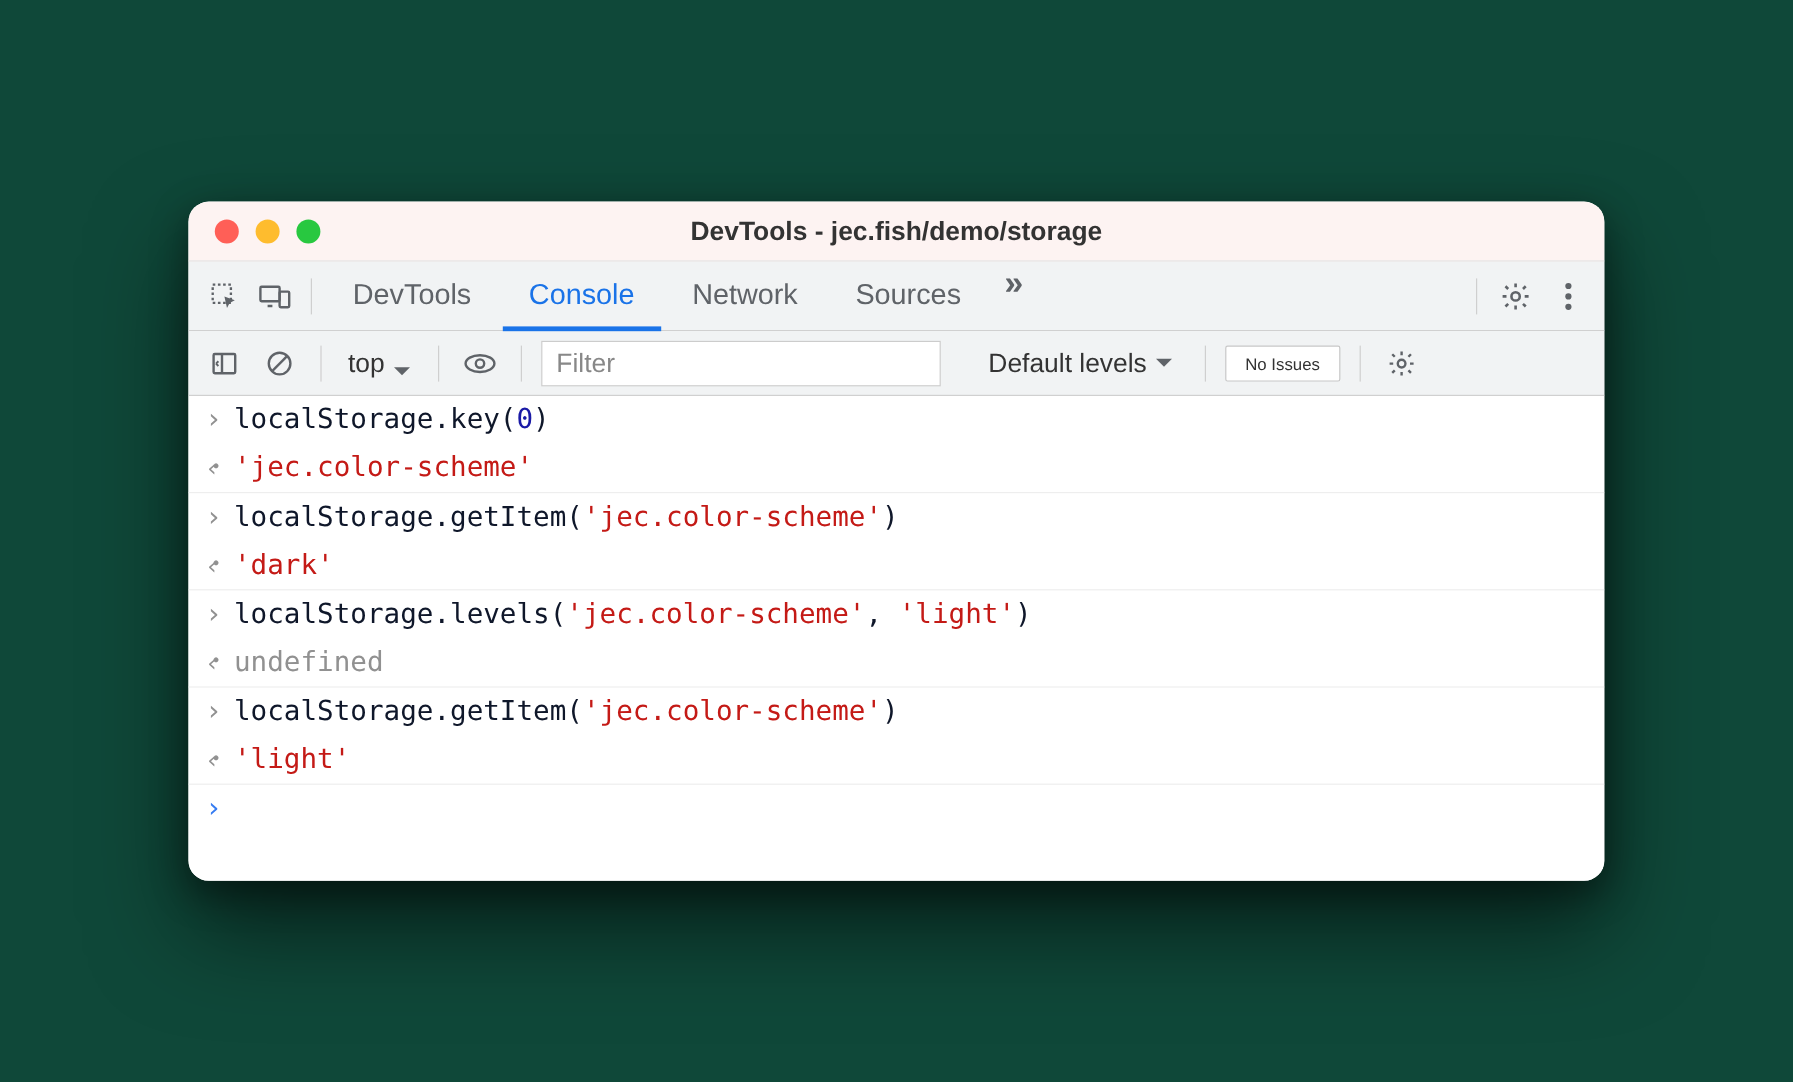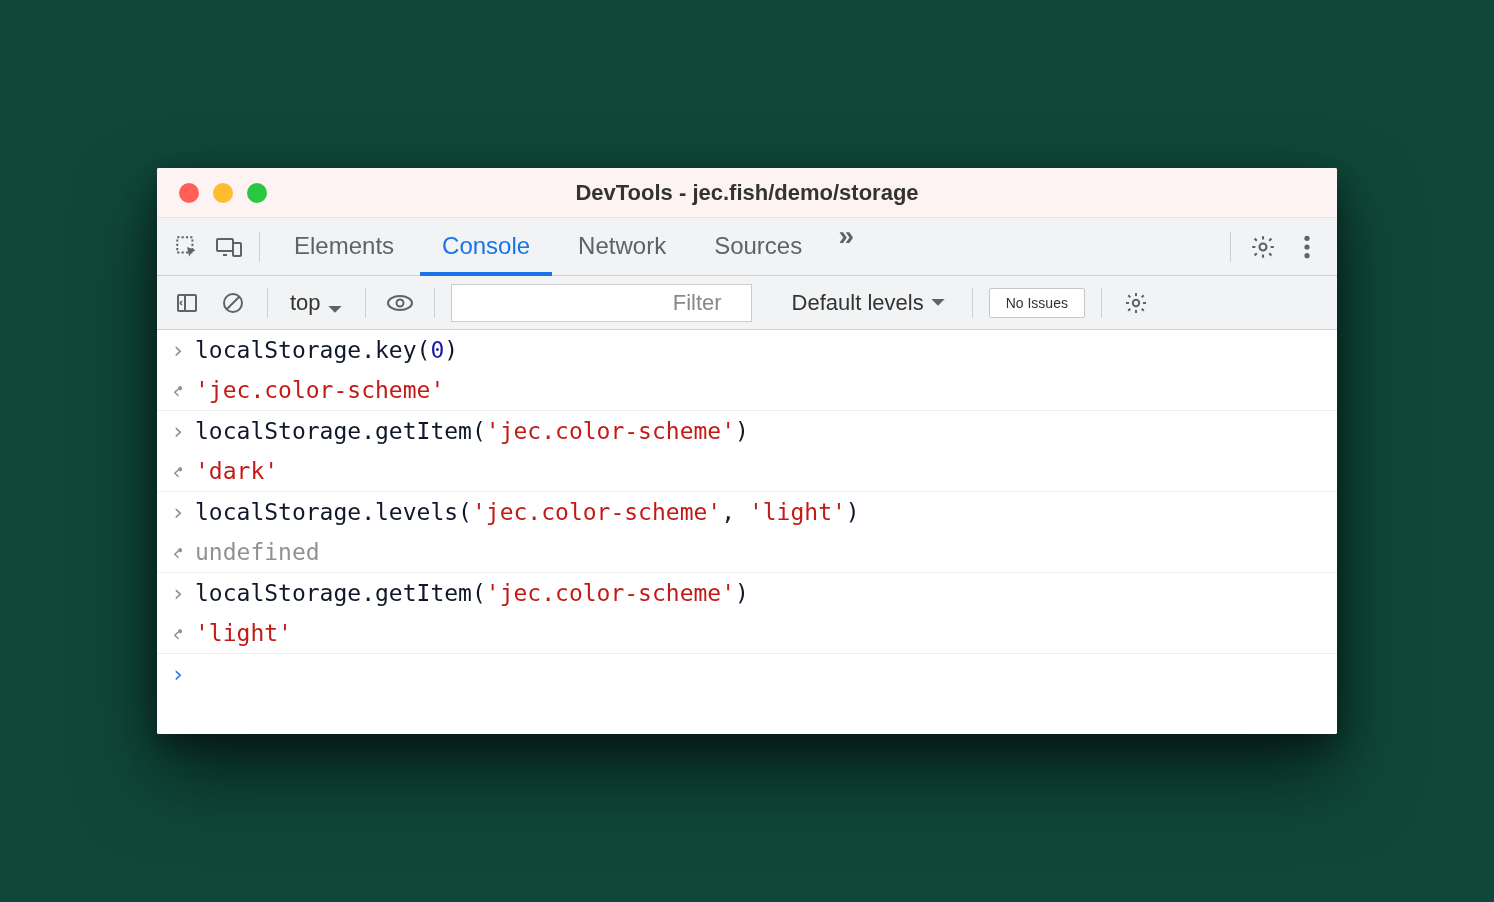--- a/index.html
+++ b/index.html
@@ -8,21 +8,21 @@
     width: 1494px;
     height: 902px;
     font-family: -apple-system, BlinkMacSystemFont, "Segoe UI", sans-serif;
     display: flex;
     align-items: center;
     justify-content: center;
   }
   .window {
     width: 1180px;
     background: #fff;
-    border-radius: 2px;
+    border-radius: 17px;
     box-shadow: 0 40px 80px rgba(0,0,0,0.55), 0 10px 30px rgba(0,0,0,0.4);
     overflow: hidden;
   }
   .titlebar {
     height: 50px;
     background: #fdf3f2;
     display: flex;
     align-items: center;
     position: relative;
     border-bottom: 1px solid #e3e3e3;
@@ -97,28 +97,27 @@
   .context-select {
     display: flex;
     align-items: flex-end;
     gap: 6px;
     font-size: 22px;
     color: #333;
     cursor: pointer;
     padding: 4px 6px;
   }
   .filter-input {
-    width: 301px;
+    width: 333px;
     height: 38px;
     border: 1px solid #ccc;
     background: #fff;
-    padding: 0 29px;
-    font-size: 22px;
-    color: #333;
-    text-align: right;
+    padding: 0 12px;
+    font-size: 22px;
+    color: #333;
   }
   .filter-input::placeholder { color: #888; }
   .levels-select {
     display: flex;
     align-items: center;
     gap: 6px;
     font-size: 22px;
     color: #333;
     cursor: pointer;
     padding: 4px 10px;
@@ -181,21 +180,21 @@
     </div>
     <div class="icon-btn">
       <svg width="28" height="26" viewBox="0 0 28 24" fill="none" stroke="#5f6368" stroke-width="2">
         <rect x="2" y="4" width="16" height="12" rx="1"></rect>
         <path d="M8 20 L12 20"></path>
         <rect x="18" y="8" width="8" height="13" rx="1"></rect>
       </svg>
     </div>
     <div class="divider"></div>
     <div class="tabs">
-      <div class="tab">Elements</div>
+      <div class="tab">DevTools</div>
       <div class="tab active">Console</div>
       <div class="tab">Network</div>
       <div class="tab">Sources</div>
       <div class="icon-btn" style="font-size:28px;font-weight:bold;color:#5f6368;padding:0 6px;">»</div>
     </div>
     <div class="more-icons">
       <div class="divider"></div>
       <div class="icon-btn">
         <svg width="26" height="26" viewBox="0 0 24 24" fill="none" stroke="#5f6368" stroke-width="2">
           <circle cx="12" cy="12" r="3.2"></circle>

